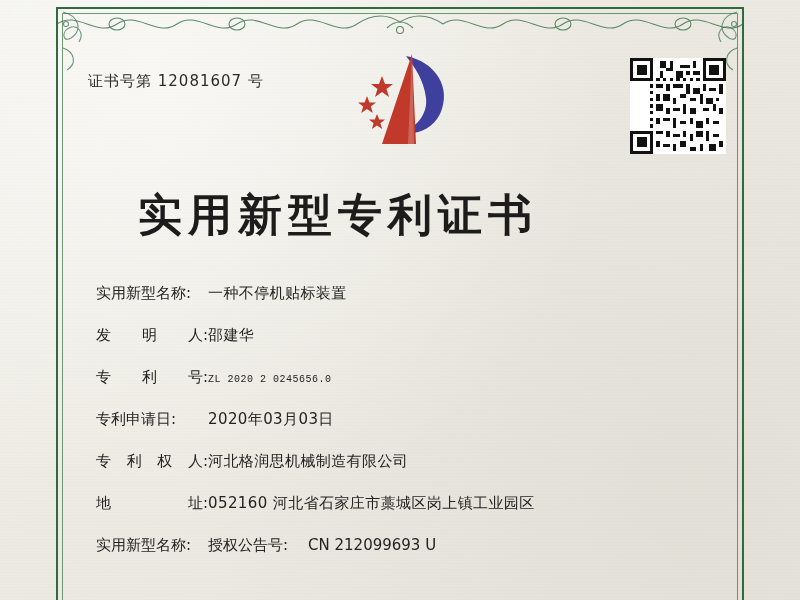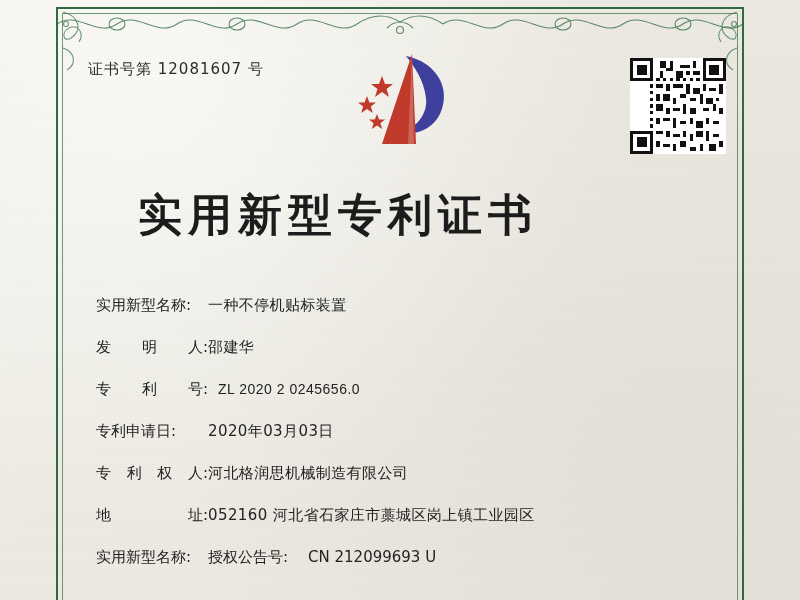--- a/index.html
+++ b/index.html
@@ -74,21 +74,21 @@
     overflow: hidden;
     opacity: 0.8;
   }
   .ornament-left { left: 57px; }
   .ornament-right { right: 57px; transform: scaleX(-1); }
 
   
   .cert-number {
     position: absolute;
     left: 88px;
-    top: 60px;
+    top: 72px;
     font-family: "DejaVu Sans", sans-serif;
     font-size: 15px;
     color: #2b2b2b;
     letter-spacing: 1px;
     white-space: nowrap;
   }
 
   
   .logo {
     position: absolute;
@@ -120,21 +120,21 @@
     font-size: 44px;
     font-weight: bold;
     letter-spacing: 6px;
     color: #1c1c1c;
   }
 
   
   .fields {
     position: absolute;
     left: 96px;
-    top: 296px;
+    top: 284px;
     right: 96px;
   }
   .field-row {
     display: flex;
     align-items: baseline;
     margin-bottom: 23px;
     font-family: "DejaVu Sans", sans-serif;
     font-size: 15px;
     color: #232323;
     white-space: nowrap;
@@ -155,24 +155,23 @@
     justify-content: flex-start;
   }
   .field-secondary-label {
     flex: 0 0 auto;
   }
   .field-secondary-value {
     margin-left: 20px;
   }
 
   .mono {
-    font-family: Liberation Sans, sans-serif;
-    font-size: 14px;
+    font-family: Liberation Mono, monospace;
+    font-size: 10px;
     letter-spacing: 0.5px;
-    margin-left: 10px;
   }
 </style>
 </head>
 <body>
 
 <div class="certificate">
   <div class="paper-texture"></div>
 
   <div class="border-outer"></div>
   <div class="border-inner"></div>

